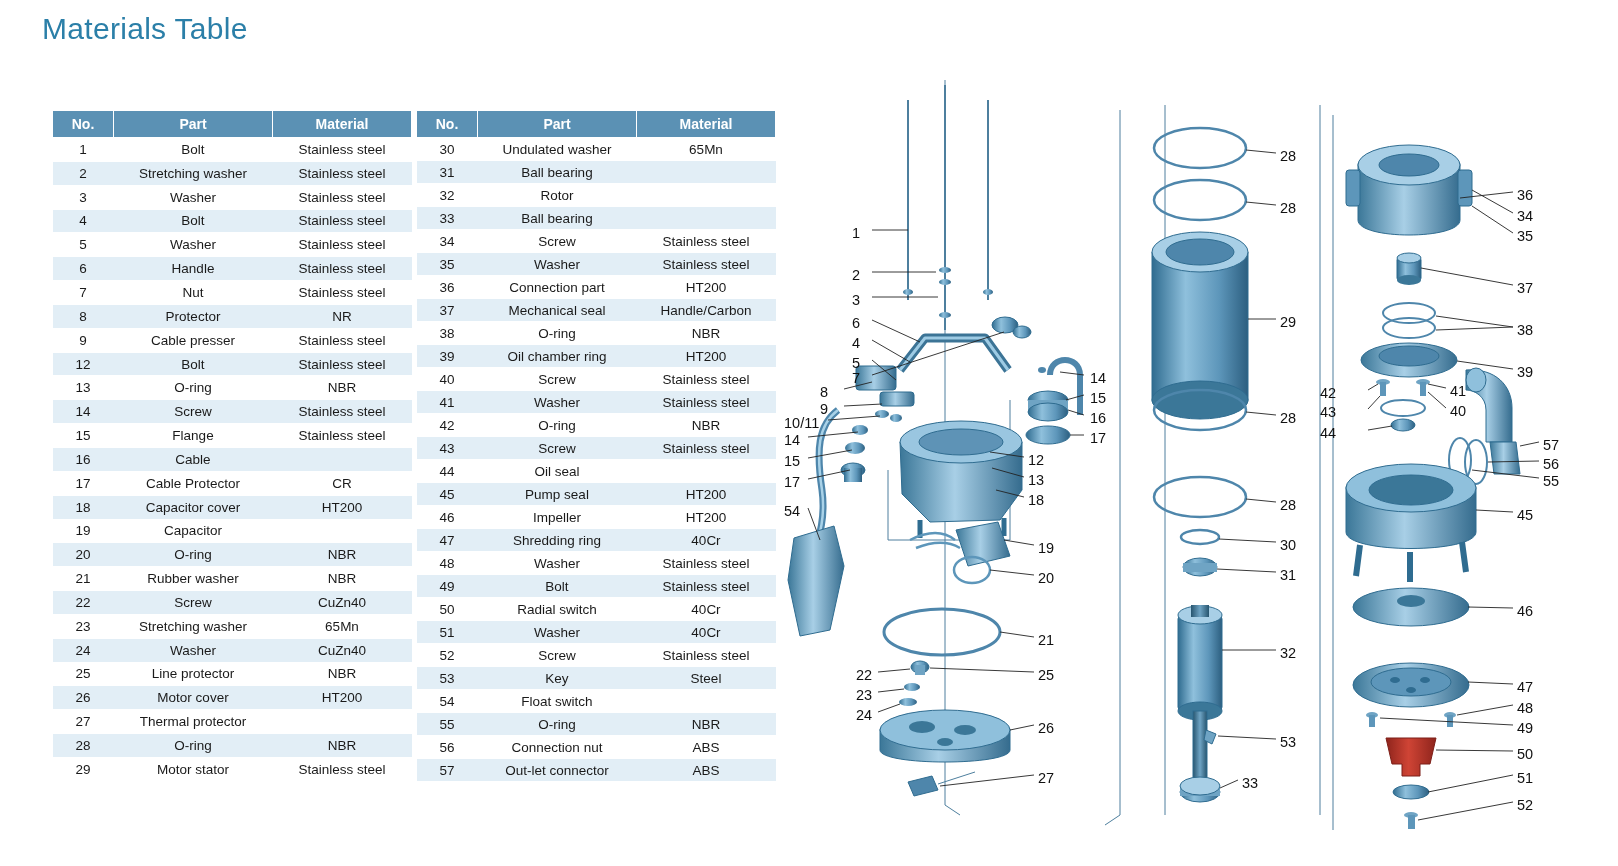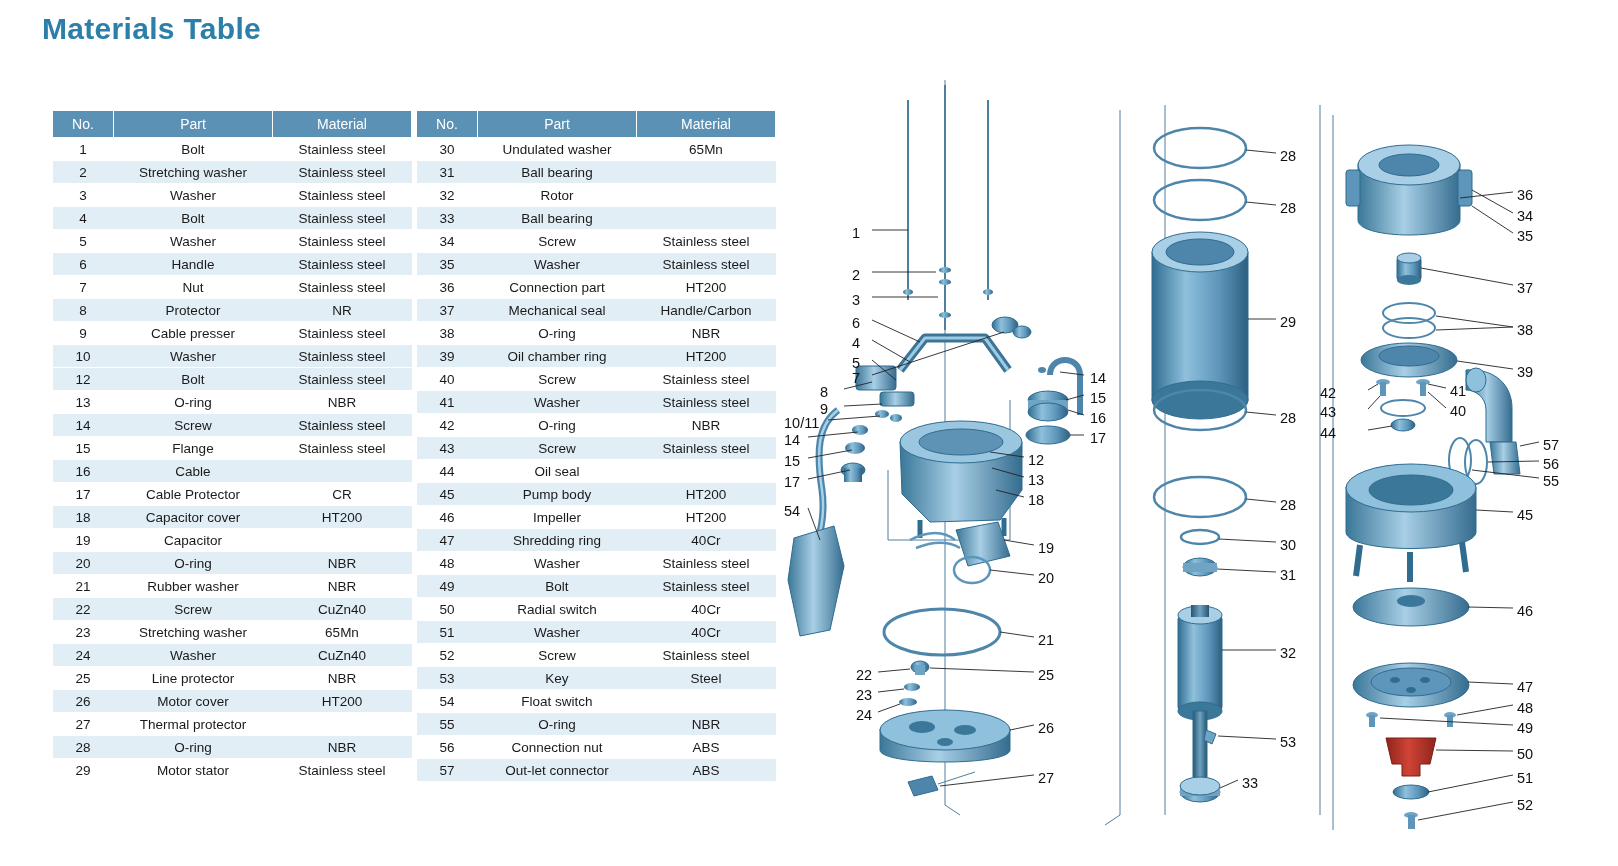--- a/index.html
+++ b/index.html
@@ -12,41 +12,41 @@
     height: 866px;
     position: relative;
     font-family: "Liberation Sans", sans-serif;
     overflow: hidden;
   }
   #page-title {
     position: absolute;
     left: 42px;
     top: 12px;
     font-size: 30px;
-    font-weight: bold;
+    font-weight: normal;
     color: #2b7fa8;
     letter-spacing: 0.3px;
   }
   
   .tables-wrap {
     position: absolute;
     left: 52px;
     top: 110px;
     display: flex;
     gap: 4px;
   }
   table.mat {
     border-collapse: collapse;
     font-size: 13.5px;
     color: #1a1a1a;
   }
   table.mat th {
     background: #5b91b4;
     color: #ffffff;
-    font-weight: normal;
+    font-weight: bold;
     font-size: 14px;
     padding: 5px 4px;
     border: 1px solid #ffffff;
     text-align: center;
   }
   table.mat td {
     padding: 3px 4px;
     text-align: center;
     border: none;
     height: 16px;
@@ -141,25 +141,20 @@
           <td class="num">8</td>
           <td class="part">Protector</td>
           <td class="mat-col">NR</td>
         </tr>
         <tr class="odd rowline">
           <td class="num">9</td>
           <td class="part">Cable presser</td>
           <td class="mat-col">Stainless steel</td>
         </tr>
         <tr class="even rowline">
-          <td class="num">10</td>
-          <td class="part">Washer</td>
-          <td class="mat-col">Stainless steel</td>
-        </tr>
-        <tr class="even rowline">
           <td class="num">12</td>
           <td class="part">Bolt</td>
           <td class="mat-col">Stainless steel</td>
         </tr>
         <tr class="odd rowline">
           <td class="num">13</td>
           <td class="part">O-ring</td>
           <td class="mat-col">NBR</td>
         </tr>
         <tr class="even rowline">
@@ -324,21 +319,21 @@
           <td class="part">Screw</td>
           <td class="mat-col">Stainless steel</td>
         </tr>
         <tr class="odd rowline">
           <td class="num">44</td>
           <td class="part">Oil seal</td>
           <td class="mat-col"></td>
         </tr>
         <tr class="even rowline">
           <td class="num">45</td>
-          <td class="part">Pump body</td>
+          <td class="part">Pump seal</td>
           <td class="mat-col">HT200</td>
         </tr>
         <tr class="odd rowline">
           <td class="num">46</td>
           <td class="part">Impeller</td>
           <td class="mat-col">HT200</td>
         </tr>
         <tr class="even rowline">
           <td class="num">47</td>
           <td class="part">Shredding ring</td>

